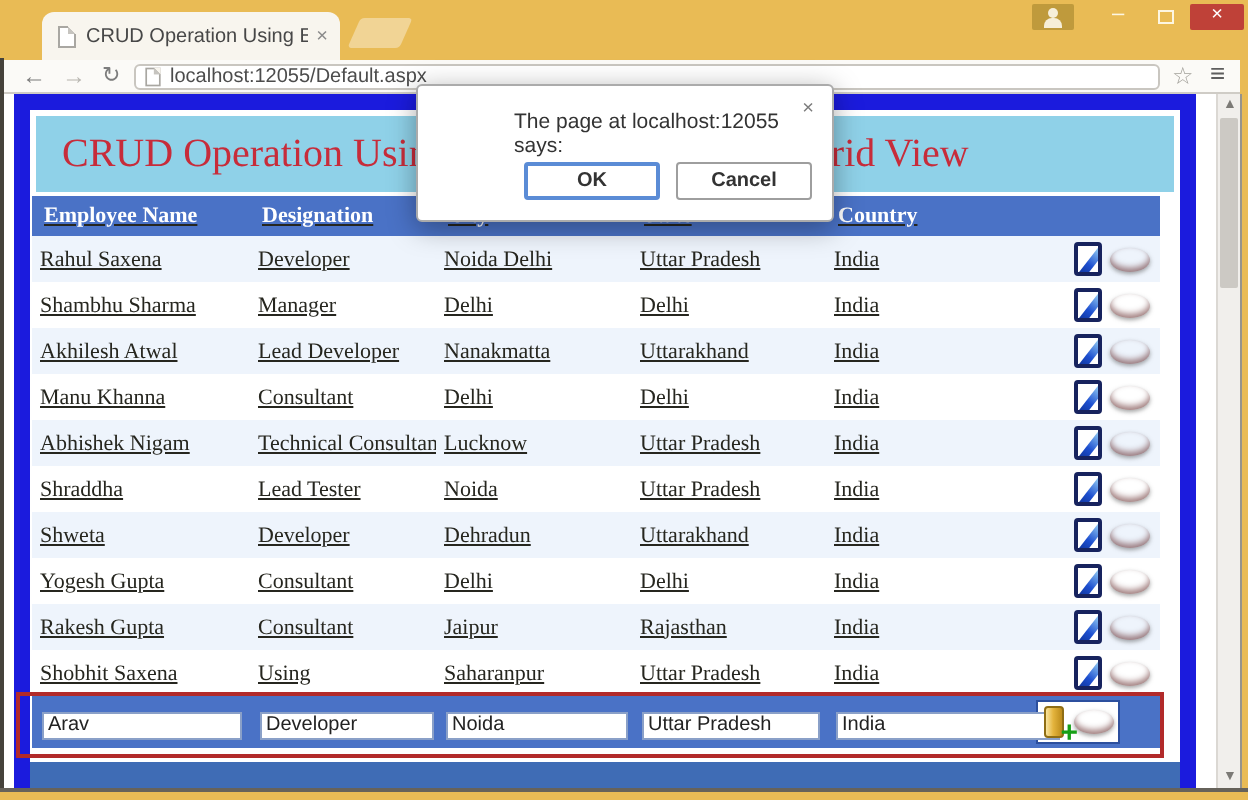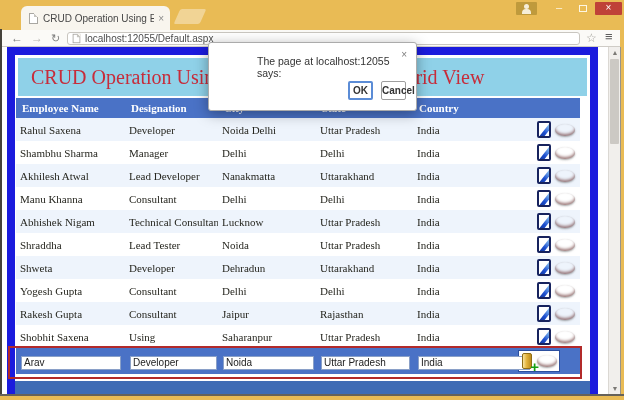--- a/index.html
+++ b/index.html
@@ -53,21 +53,21 @@
 
   
   .viewport { position:absolute; left:2px; top:47px; width:606px; height:347px; background:#fff; overflow:hidden; }
   .page { position:absolute; left:5px; top:0; width:591px; height:348px;
     border:8px solid var(--page-border, #1b1bdd); border-bottom:none; background:#fff; }
   .banner { margin:3px 3px 0 3px; height:38px; background:var(--banner-bg, #8fd1e8); overflow:hidden; }
   .banner-title { font-family:"Liberation Serif", serif; font-size:20px; line-height:38px;
     color:var(--banner-text, #c72c3a); padding-left:13px; white-space:nowrap; }
 
   table.grid { border-collapse:collapse; margin:2px 0 0 1px; width:564px; table-layout:fixed;
-    font-family:"Liberation Serif", serif; color:#26261f; }
+    font-family:"Liberation Serif", serif; color:#26261f;text-decoration:underline; }
   col.c-name{width:109px} col.c-desg{width:93px} col.c-city{width:98px} col.c-state{width:97px} col.c-country{width:92px} col.c-act{width:75px}
   .grid thead th { background:var(--header-bg, #4a72c6); color:#fff; font-weight:bold; font-size:11px;
     text-align:left; height:20px; padding:0 0 0 6px; }
   .grid tbody td { height:23px; font-size:11px; padding:0 0 0 4px; white-space:nowrap; overflow:hidden; }
   .grid tbody tr:nth-child(odd) td { background:var(--row-alt-bg, #eef4fc); }
   .actions-cell { display:flex; align-items:center; gap:4px; padding-left:28px !important; }
 
   .edit-btn { position:relative; display:inline-block; width:14px; height:17px; background:#fff;
     border:2px solid #17235e; border-radius:2px; overflow:hidden; flex:none; cursor:pointer; }
   .edit-btn::after { content:""; position:absolute; left:5px; top:-2px; width:4px; height:20px;
@@ -102,21 +102,21 @@
 
   
   .dialog { position:absolute; left:208px; top:42px; width:209px; z-index:60;
     background:#fff; border:1px solid #ababab; border-radius:3px;
     box-shadow:0 3px 14px rgba(0,0,0,.35); font-family:"Liberation Sans", sans-serif; }
   .dialog-title { font-size:10.5px; color:#333; padding:12px 14px 2px;margin-left:34px; }
   .dialog-close { position:absolute; right:9px; top:7px; font-size:10px; color:#7c7c7c; cursor:pointer; line-height:10px; }
   .dialog-message { font-size:9.5px; color:#4a4a4a; padding:13px 14px 12px; }
   .dialog-buttons { display:flex; justify-content:flex-end; gap:8px; padding:0 10px 10px; }
   .dlg-btn { font-size:10px; color:#333; background:#fff; border:1px solid #9e9e9e; border-radius:2px;
-    padding:3px 0; width:25px; text-align:center; cursor:pointer; font-weight:bold; }
+    padding:3px 0; width:68px; text-align:center; cursor:pointer; font-weight:bold; }
   .dlg-ok { border:2px solid #5b8cd6; padding:2px 0; }
 </style>
 </head>
 <body>
 
 <div class="winbtn profile-btn">
   <span class="head"></span>
     <span class="body"></span>
 </div>
 <div class="winbtn min-btn">–</div>

